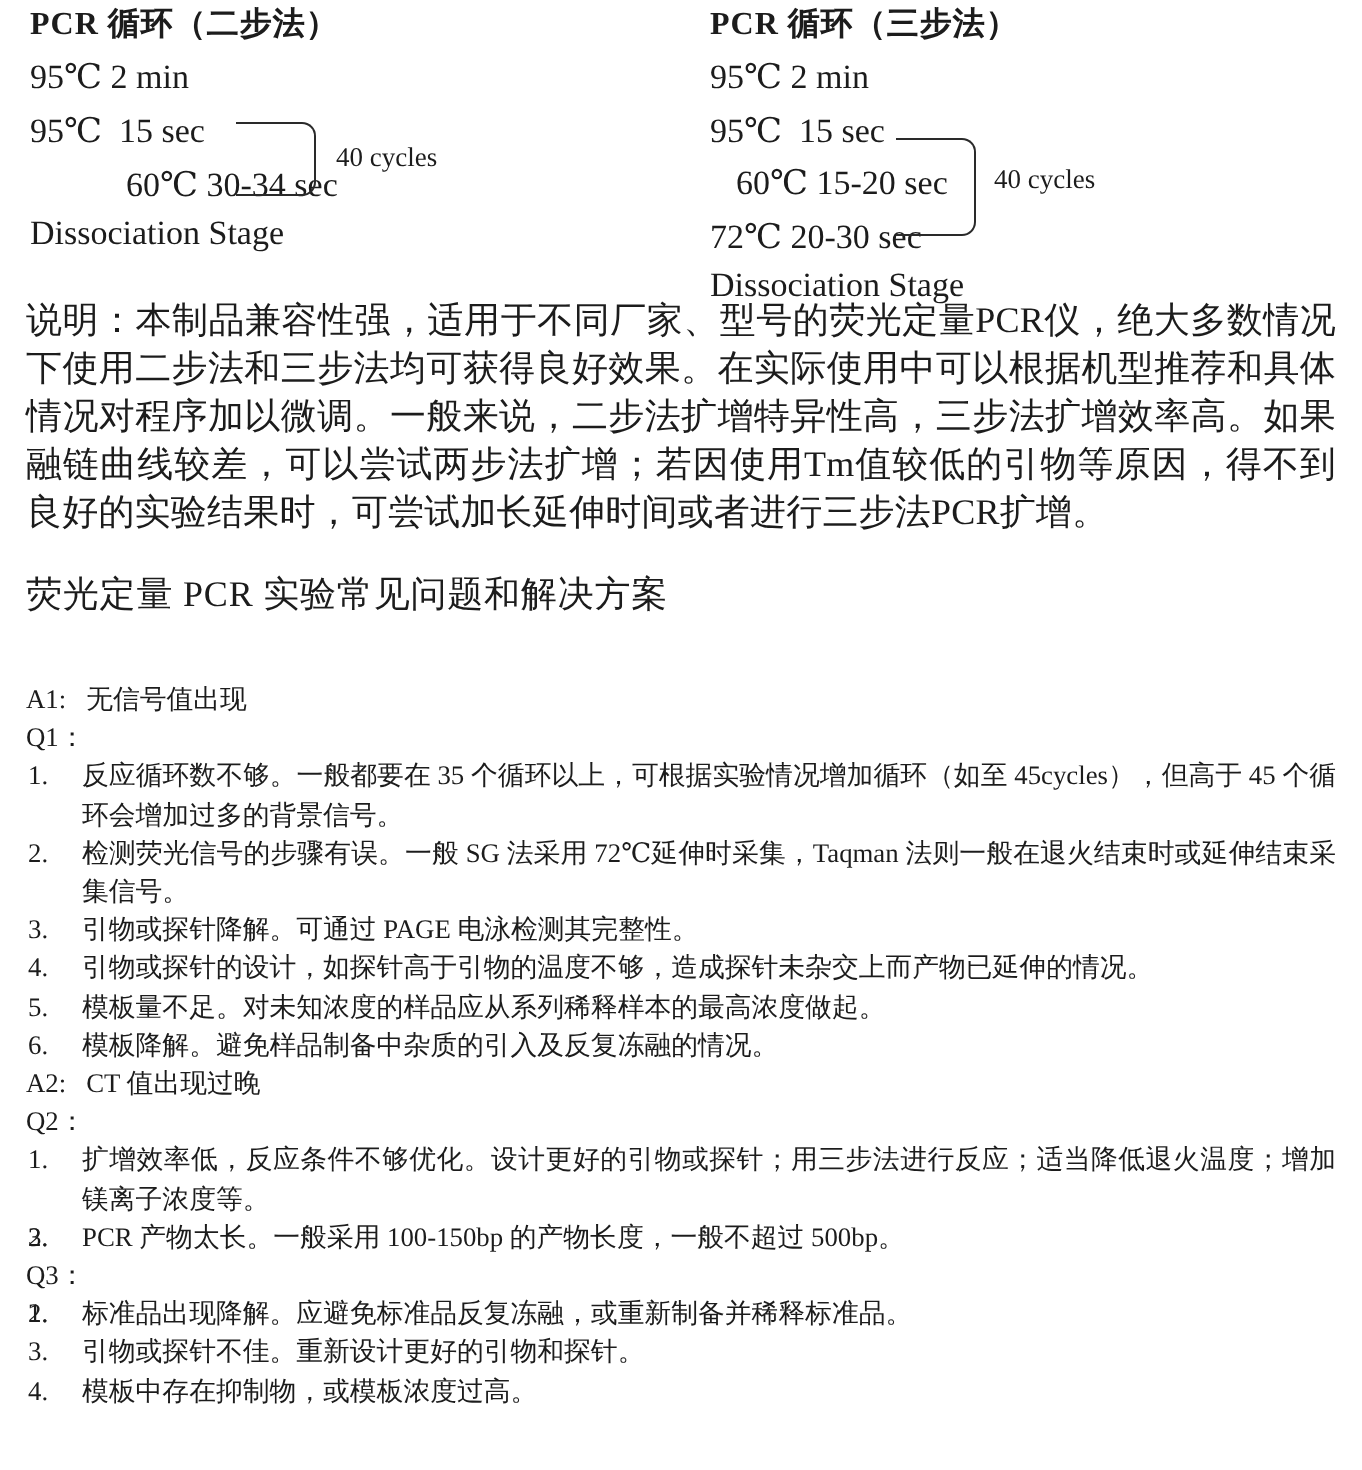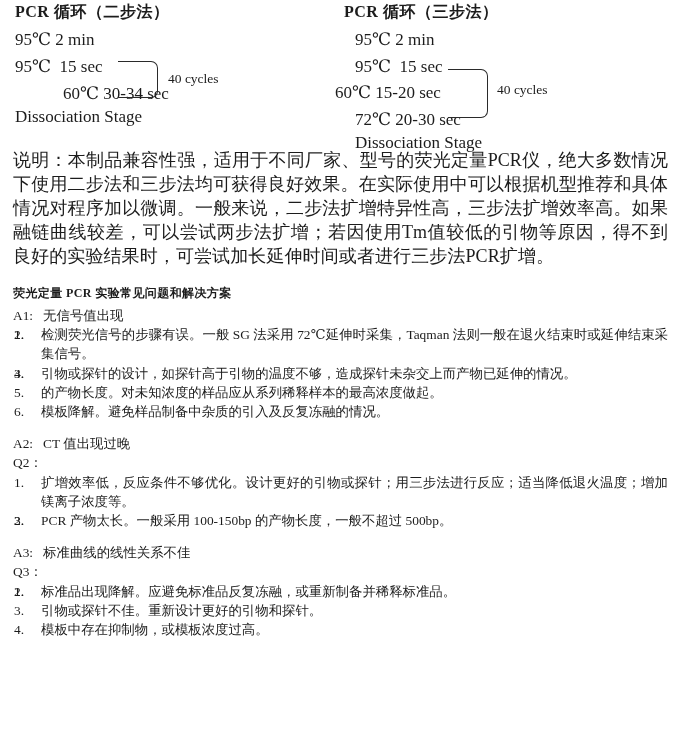--- a/index.html
+++ b/index.html
@@ -55,31 +55,31 @@
   .note {
     margin: 0 13px;
     font-size: 18px;
     line-height: 24px;
     text-align: justify;
     letter-spacing: 0.1px;
   }
   
   .faq-heading {
     margin: 17px 13px 0 13px;
-    font-size: 12px;
-    font-weight: bold;
+    font-size: 18px;
+    font-weight: normal;
     letter-spacing: 0.4px;
   }
   .faq {
     margin: 0 13px;
     font-size: 13.4px;
     line-height: 19.2px;
   }
-  .faq-section { margin-top: 13px; }
-  .faq-section.first { margin-top: 4px; }
+  .faq-section { margin-top: 0; }
+  .faq-section.first { margin-top: 31px; }
   .answer-line { white-space: pre; }
   .answer-label { display: inline-block; }
   .answer-text { margin-left: 10px; }
   .question-label { white-space: pre; }
   .faq-item {
     position: relative;
     padding-left: 28px;
     text-align: justify;
   }
   .faq-item .num {
@@ -99,57 +99,57 @@
       <div class="protocol-title" style="left:15px; top:2px;">PCR 循环（二步法）</div>
       <div class="step" style="left:15px; top:29px;">95℃ 2 min</div>
       <div class="step" style="left:15px; top:56px;">95℃  15 sec</div>
       <div class="step" style="left:15px; top:83px;margin-left:48px;">60℃ 30-34 sec</div>
       <div class="step" style="left:15px; top:107px;">Dissociation Stage</div>
       <div class="bracket" style="left:118px; top:61px; width:39px; height:35px;"></div>
       <div class="cycles-label" style="left:168px; top:71px;">40 cycles</div>
     </div>
 
     <div>
-      <div class="protocol-title" style="left:344px; top:2px;">PCR 循环（三步法）</div>
+      <div class="protocol-title" style="left:355px; top:2px;">PCR 循环（三步法）</div>
       <div class="step" style="left:355px; top:29px;">95℃ 2 min</div>
       <div class="step" style="left:355px; top:56px;">95℃  15 sec</div>
-      <div class="step" style="left:335px; top:82px;text-align:right;">60℃ 15-20 sec</div>
+      <div class="step" style="left:368px; top:82px;text-align:right;">60℃ 15-20 sec</div>
       <div class="step" style="left:355px; top:109px;text-align:right;">72℃ 20-30 sec</div>
       <div class="step" style="left:355px; top:133px;">Dissociation Stage</div>
       <div class="bracket" style="left:448px; top:69px; width:39px; height:47px;"></div>
       <div class="cycles-label" style="left:497px; top:82px;">40 cycles</div>
     </div>
   </div>
 
   <div class="note">说明：本制品兼容性强，适用于不同厂家、型号的荧光定量PCR仪，绝大多数情况下使用二步法和三步法均可获得良好效果。在实际使用中可以根据机型推荐和具体情况对程序加以微调。一般来说，二步法扩增特异性高，三步法扩增效率高。如果融链曲线较差，可以尝试两步法扩增；若因使用Tm值较低的引物等原因，得不到良好的实验结果时，可尝试加长延伸时间或者进行三步法PCR扩增。</div>
 
   <div class="faq-heading">荧光定量 PCR 实验常见问题和解决方案</div>
 
   <div class="faq">
 
     <div class="faq-section first">
       <div class="answer-line"><span class="answer-label">A1:</span><span class="answer-text">无信号值出现</span></div>
-      <div class="faq-item"><span class="num">1.</span></div>
+      <div class="question-label">Q1：</div>
+      <div class="faq-item"><span class="num">1.</span><span>反应循环数不够。一般都要在 35 个循环以上，可根据实验情况增加循环（如至 45cycles），但高于 45 个循环会增加过多的背景信号。</span></div>
       <div class="faq-item"><span class="num">2.</span><span>检测荧光信号的步骤有误。一般 SG 法采用 72℃延伸时采集，Taqman 法则一般在退火结束时或延伸结束采集信号。</span></div>
-      <div class="faq-item"><span class="num">3.</span></div>
+      <div class="faq-item"><span class="num">3.</span><span>引物或探针降解。可通过 PAGE 电泳检测其完整性。</span></div>
       <div class="faq-item"><span class="num">4.</span><span>引物或探针的设计，如探针高于引物的温度不够，造成探针未杂交上而产物已延伸的情况。</span></div>
-      <div class="faq-item"><span class="num">5.</span><span>的产物长度。对未知浓度的样品应从系列稀释样本的最高浓度做起。</span></div>
+      <div class="faq-item"><span class="num">5.</span><span>模板量不足。对未知浓度的样品应从系列稀释样本的最高浓度做起。</span></div>
       <div class="faq-item"><span class="num">6.</span><span>模板降解。避免样品制备中杂质的引入及反复冻融的情况。</span></div>
     </div>
 
     <div class="faq-section">
       <div class="answer-line"><span class="answer-label">A2:</span><span class="answer-text">CT 值出现过晚</span></div>
       <div class="question-label">Q2：</div>
       <div class="faq-item"><span class="num">1.</span><span>扩增效率低，反应条件不够优化。设计更好的引物或探针；用三步法进行反应；适当降低退火温度；增加镁离子浓度等。</span></div>
       <div class="faq-item"><span class="num">2.</span></div>
       <div class="faq-item"><span class="num">3.</span><span>PCR 产物太长。一般采用 100-150bp 的产物长度，一般不超过 500bp。</span></div>
     </div>
 
     <div class="faq-section">
-      <div class="answer-line"><span class="answer-label">A3:</span><span class="answer-text">标准曲线的线性关系不佳</span></div>
       <div class="question-label">Q3：</div>
       <div class="faq-item"><span class="num">1.</span></div>
       <div class="faq-item"><span class="num">2.</span><span>标准品出现降解。应避免标准品反复冻融，或重新制备并稀释标准品。</span></div>
       <div class="faq-item"><span class="num">3.</span><span>引物或探针不佳。重新设计更好的引物和探针。</span></div>
       <div class="faq-item"><span class="num">4.</span><span>模板中存在抑制物，或模板浓度过高。</span></div>
     </div>
 
   </div>
 </div>
 

